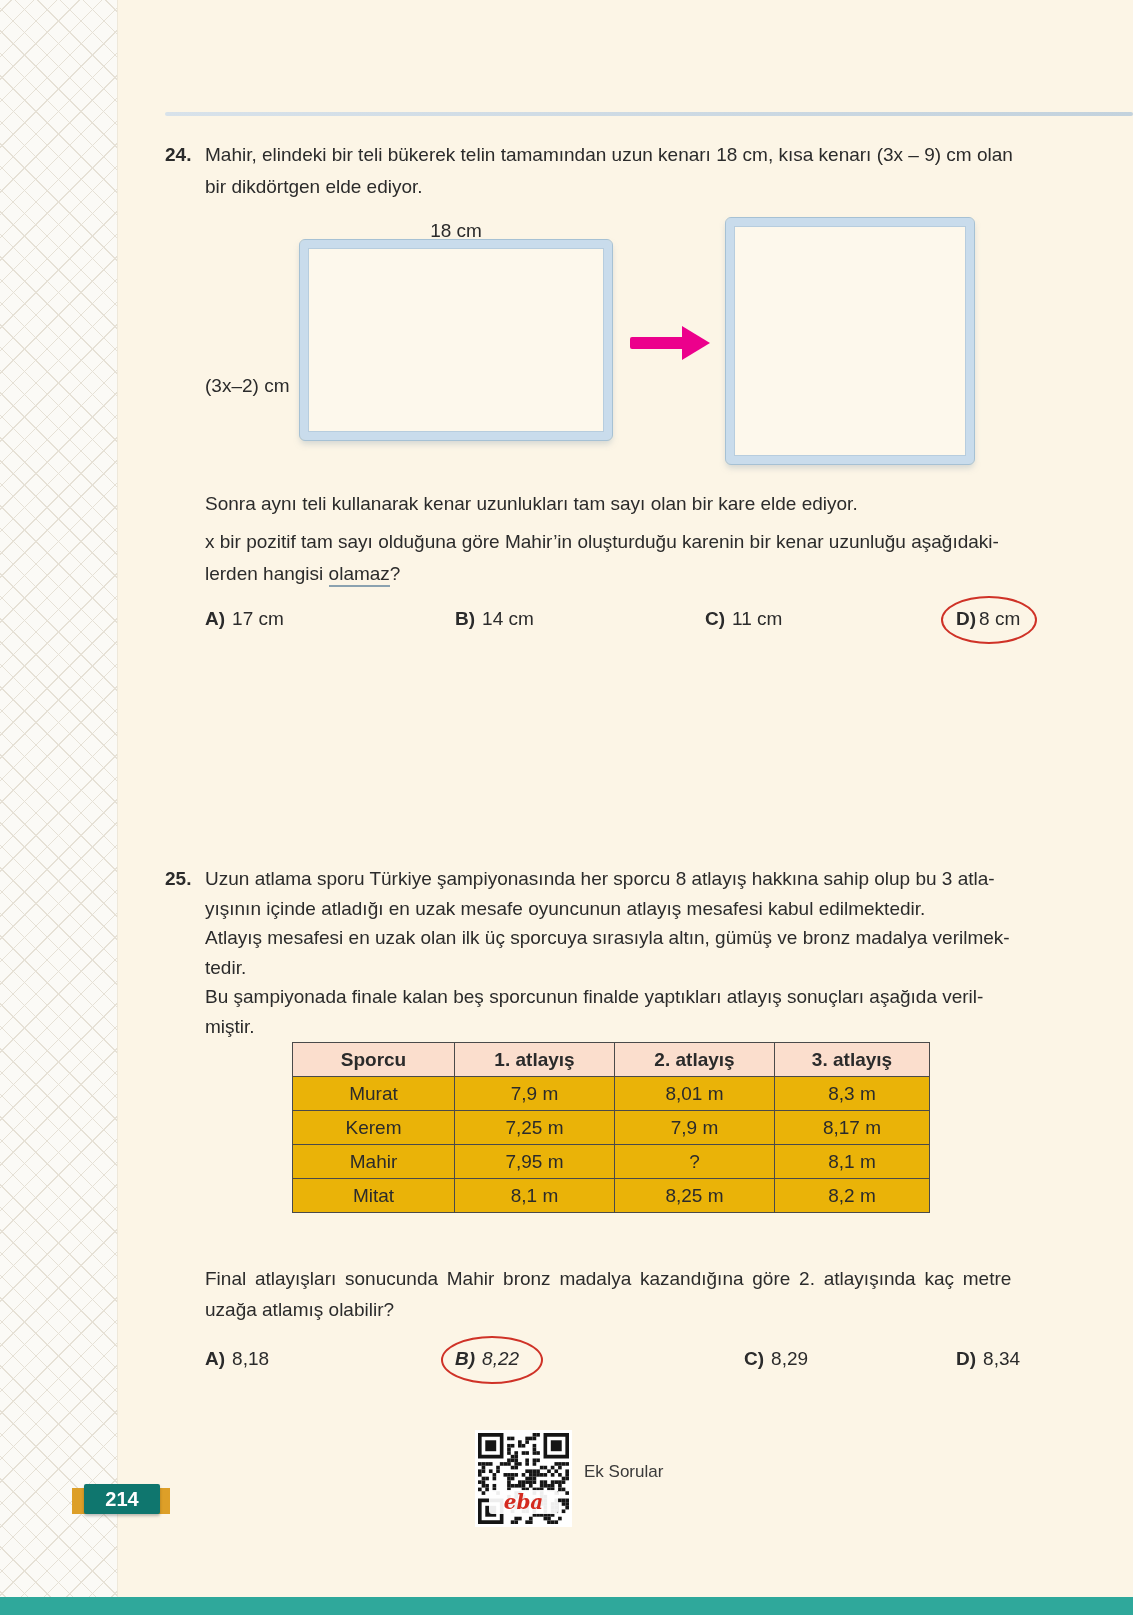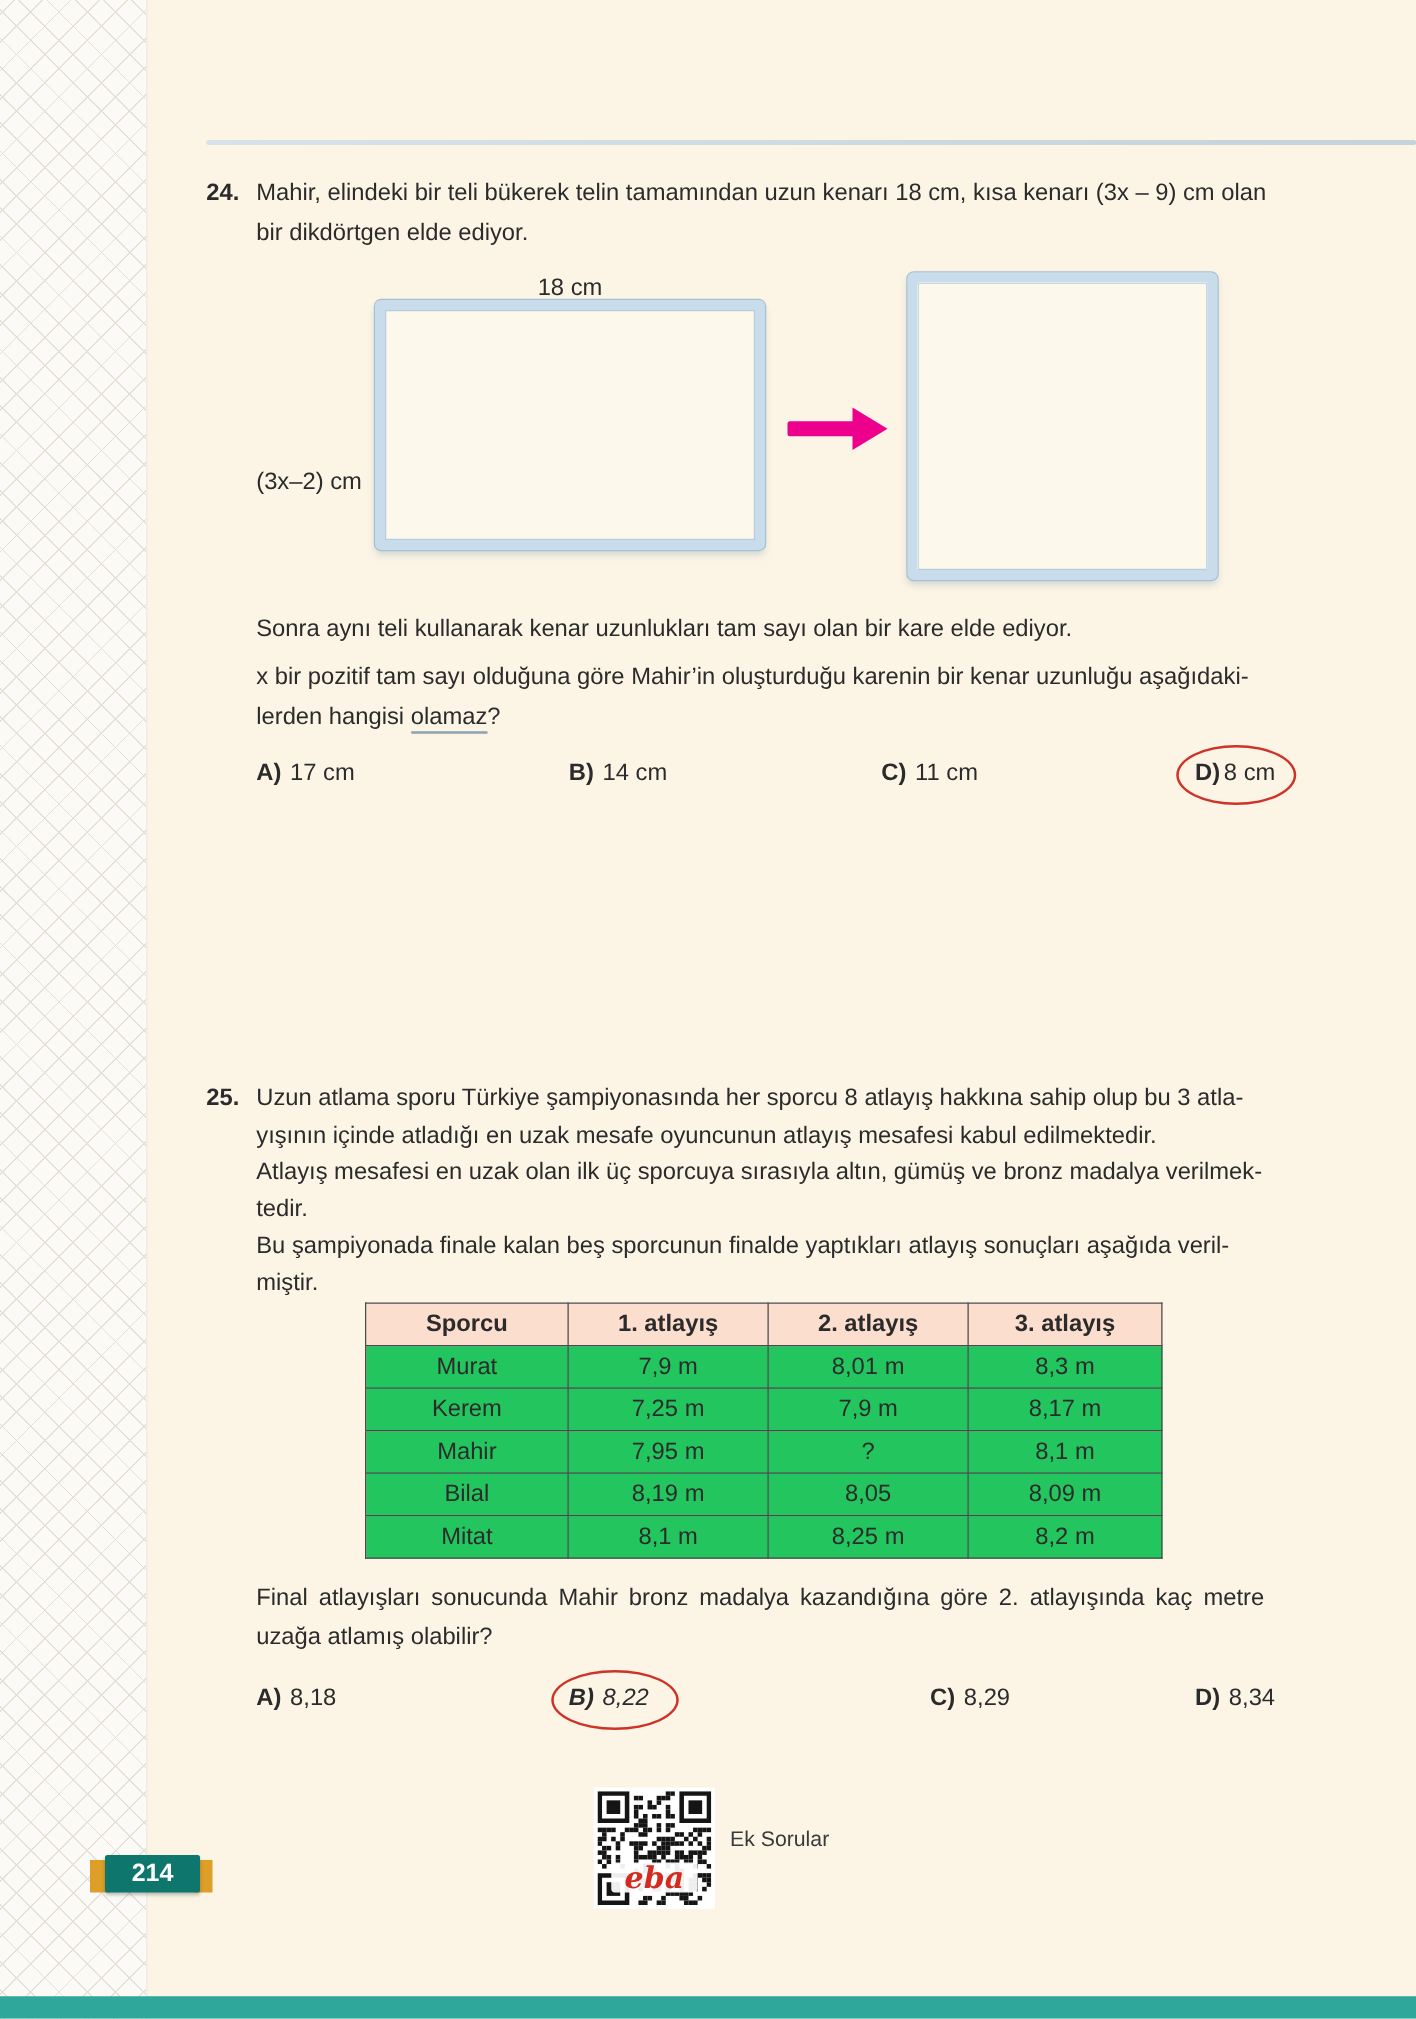--- a/index.html
+++ b/index.html
@@ -63,33 +63,33 @@
 
   
   table.jump-table { border-collapse:collapse; table-layout:fixed; width:637px; }
   .jump-table th, .jump-table td {
     border:1.5px solid #4a4a4a;
     text-align:center; vertical-align:middle;
     font-size:19px; height:34px; padding:0 4px;
     color:#2b2b2b; white-space:nowrap;
   }
   .jump-table th { background:#fbdecd; font-weight:bold; }
-  .jump-table td { background:#22c55e; font-weight:normal; }
+  .jump-table td { background:#eab308; font-weight:normal; }
 
   
   .qr-wrap { width:97px; height:97px; background:#ffffff; padding:3px; }
   .qr-wrap svg { display:block; width:91px; height:91px; }
   .eba-badge {
     position:absolute; left:14%; right:14%; bottom:13%;
     background:rgba(255,255,255,.93);
     border-radius:3px;
     text-align:center;
     font-family:"DejaVu Serif", serif;
     font-style:italic; font-weight:bold;
-    font-size:24px; line-height:24px; color:#d42b20;
+    font-size:20px; line-height:24px; color:#d42b20;
   }
   .qr-caption { font-size:17px; color:#3a3a3a; }
 
   
   .page-badge {
     left:84px; top:1484px; width:76px; height:30px;
     background:#0f766e; border-radius:2px;
     display:flex; align-items:center; justify-content:center;
     font-size:20px; font-weight:bold; color:#fefefe;
     box-shadow:0 2px 3px rgba(0,0,0,.25);
@@ -173,26 +173,20 @@
       <td>Kerem</td>
       <td>7,25 m</td>
       <td>7,9 m</td>
       <td>8,17 m</td>
     </tr>
     <tr>
       <td>Mahir</td>
       <td>7,95 m</td>
       <td>?</td>
       <td>8,1 m</td>
-    </tr>
-    <tr>
-      <td>Bilal</td>
-      <td>8,19 m</td>
-      <td>8,05</td>
-      <td>8,09 m</td>
     </tr>
     <tr>
       <td>Mitat</td>
       <td>8,1 m</td>
       <td>8,25 m</td>
       <td>8,2 m</td>
     </tr>
   </tbody>
 </table>
 

